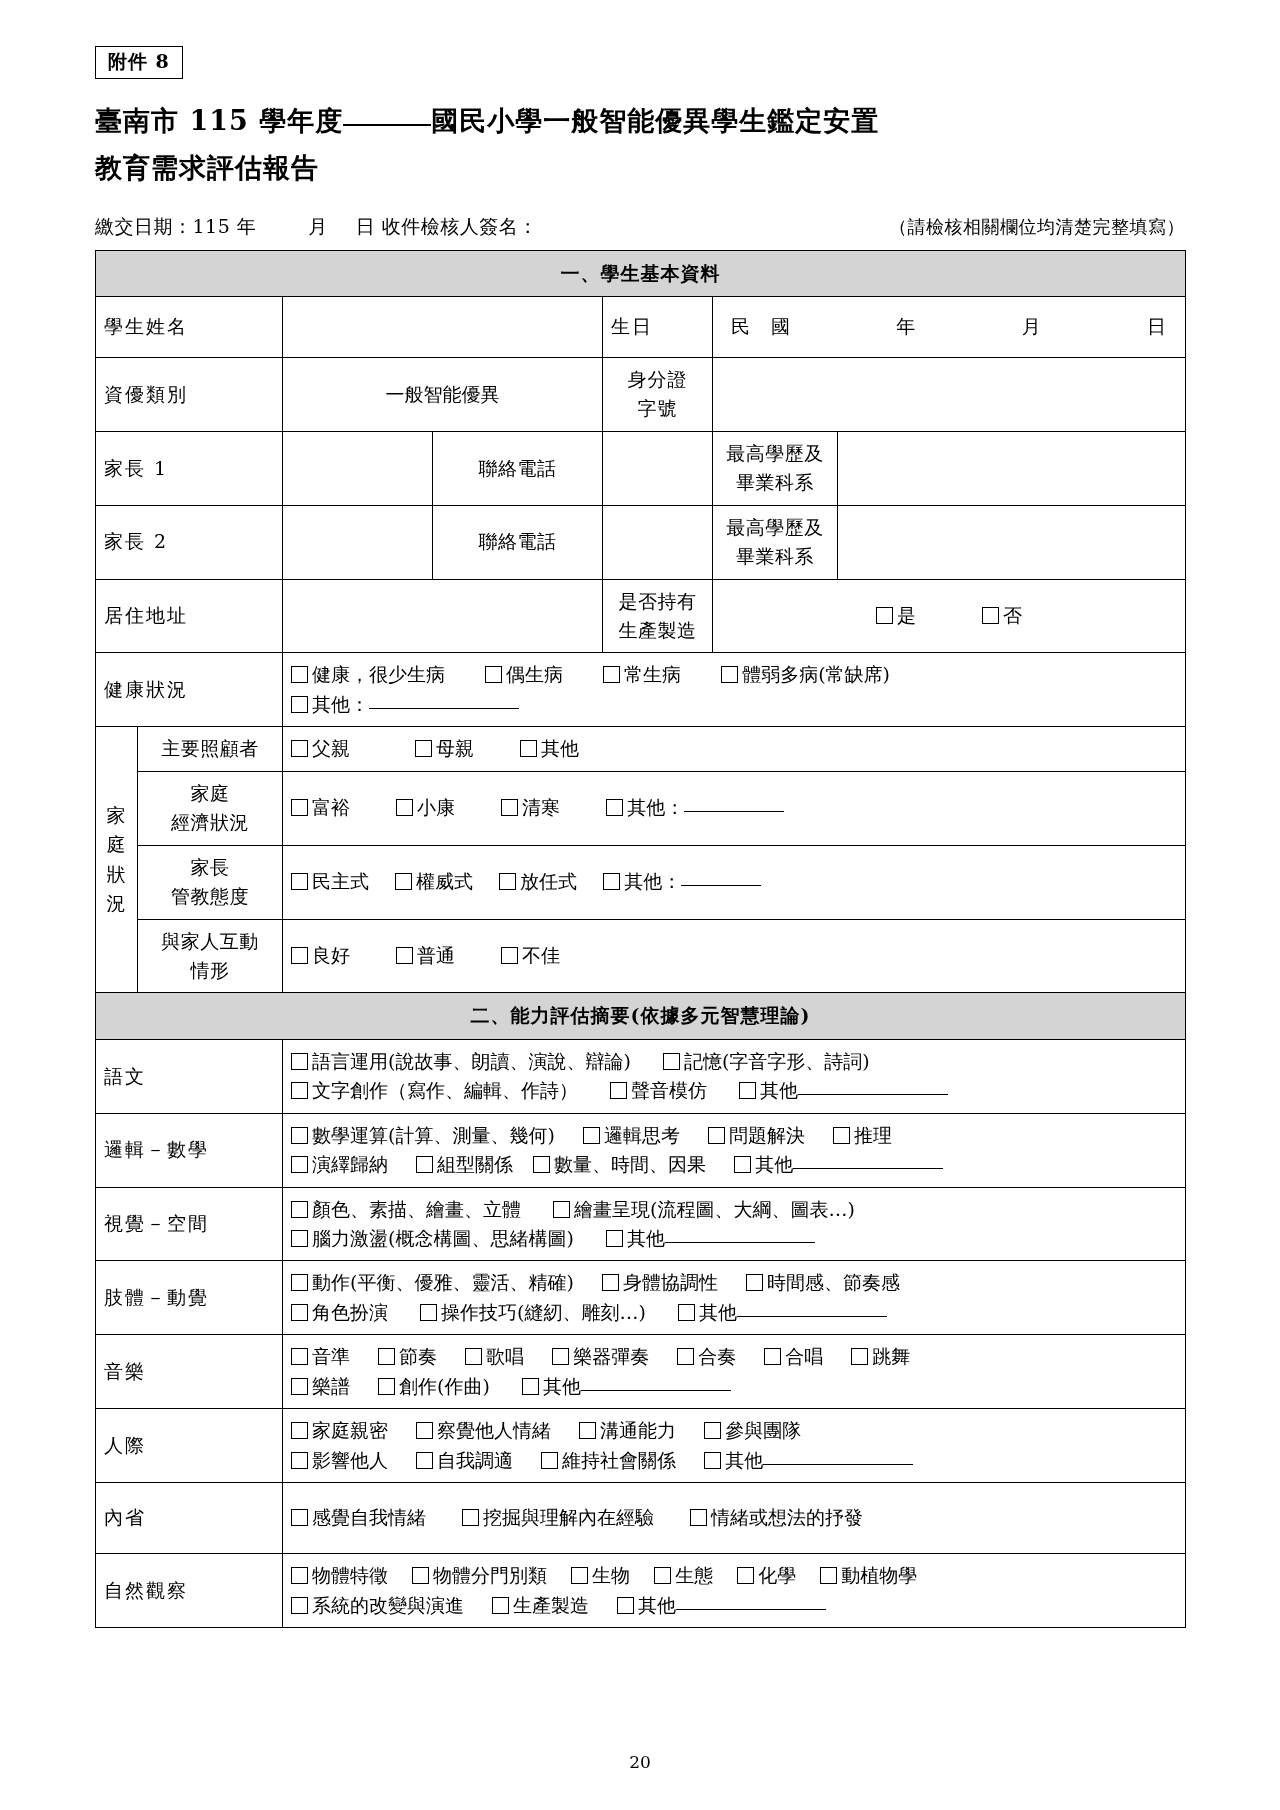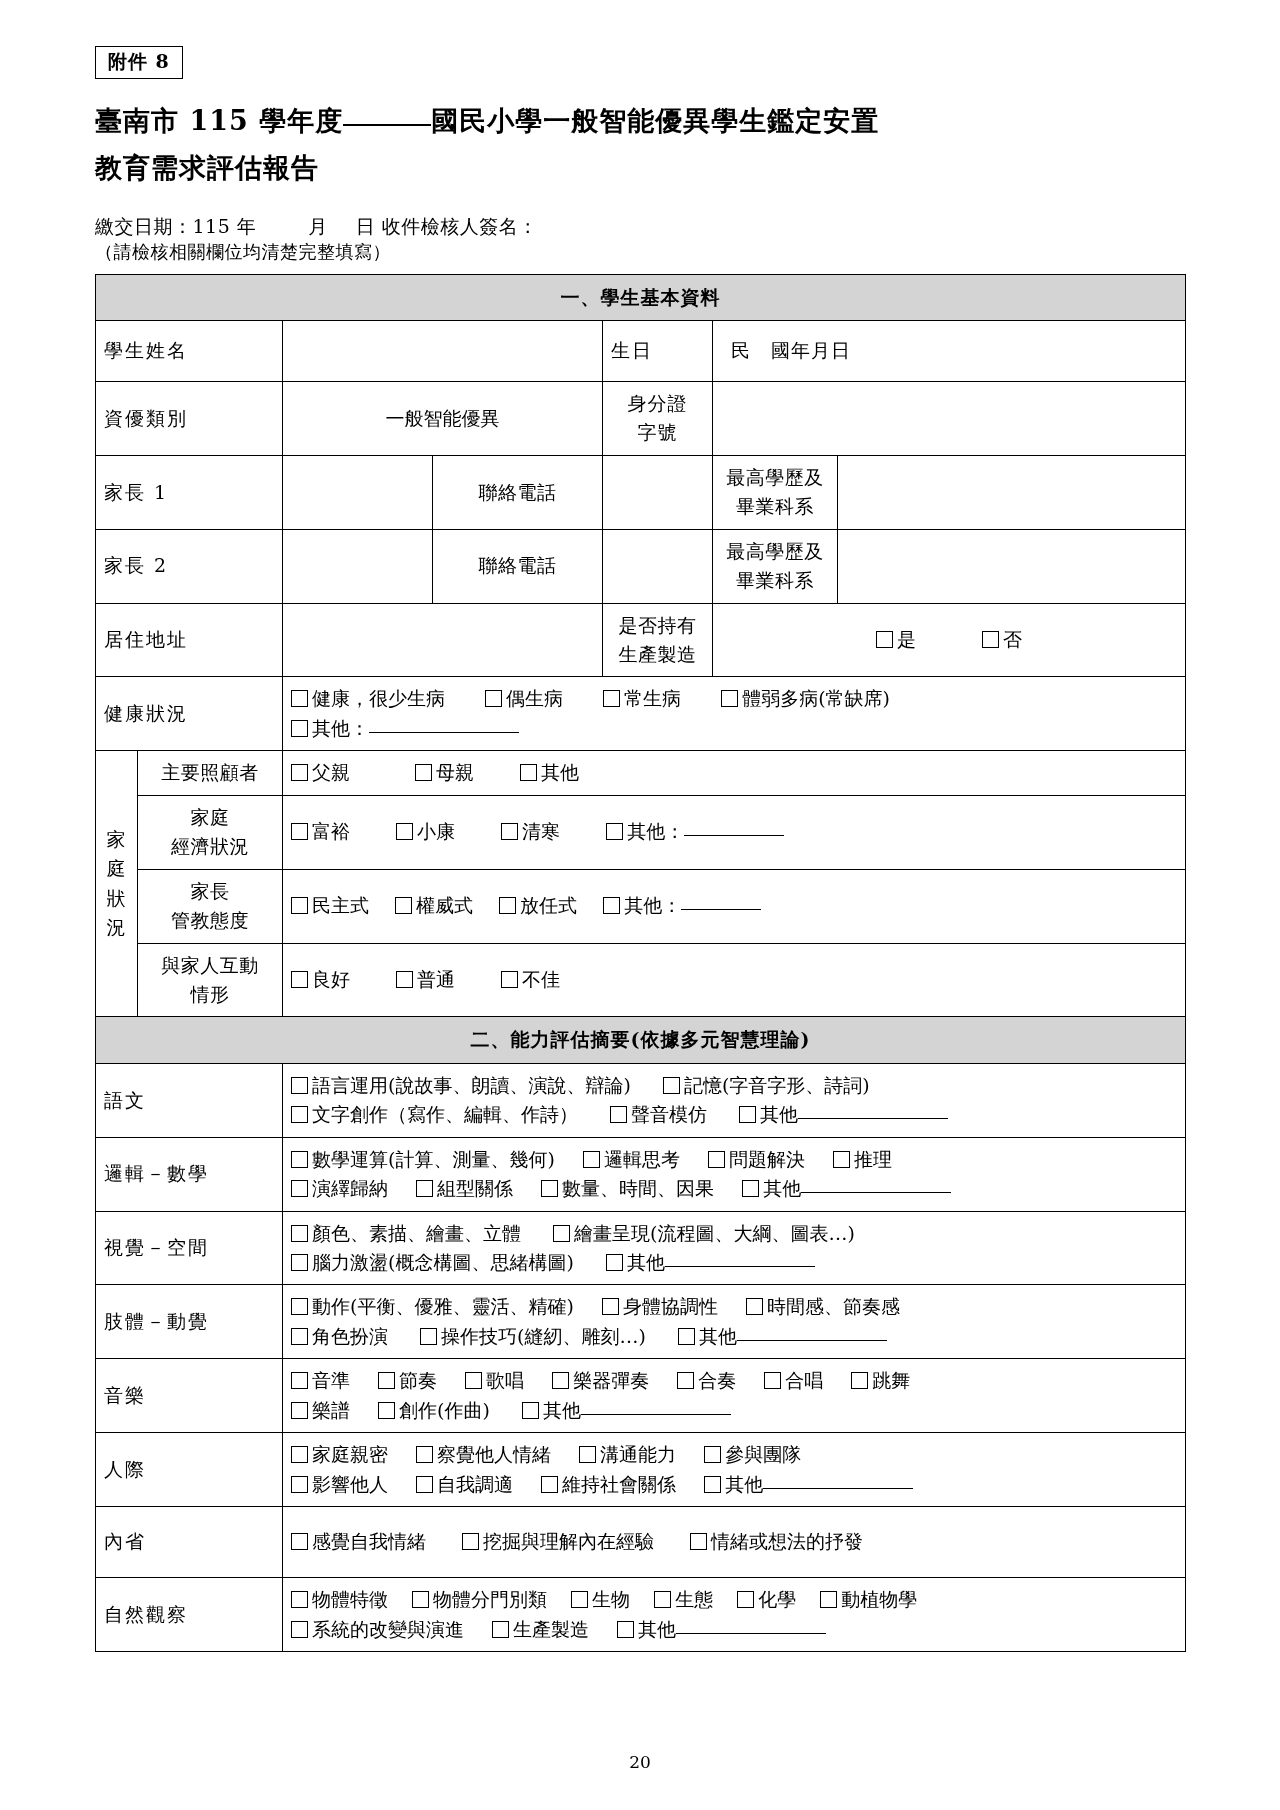--- a/index.html
+++ b/index.html
@@ -45,21 +45,20 @@
     width: 88px;
     vertical-align: 4px;
   }
   .meta-row {
     margin-top: 22px;
     font-size: 19px;
     display: flex;
     align-items: baseline;
     justify-content: space-between;
     letter-spacing: 0.5px;
-    flex-direction: column;
   }
   .meta-left span.gap-sm { display: inline-block; width: 52px; }
   .meta-left span.gap-xs { display: inline-block; width: 28px; }
   .meta-right { font-size: 18px; }
 
   table.form {
     width: 100%;
     border-collapse: collapse;
     margin-top: 10px;
     table-layout: fixed;
@@ -111,21 +110,21 @@
     display: inline-block;
     border-bottom: 1.6px solid #000;
     min-width: 100px;
     vertical-align: 2px;
   }
   .fill-sm { min-width: 80px; }
   .fill-lg { min-width: 150px; }
   .idcell { text-align: center; line-height: 1.3; letter-spacing: 1px; }
   .dob-spread {
     display: flex;
-    justify-content: flex-start;
+    justify-content: space-between;
     letter-spacing: 1px;
     padding: 0 10px;
   }
   .page-number {
     position: absolute;
     bottom: 38px;
     left: 0;
     width: 1280px;
     text-align: center;
     font-size: 17px;
@@ -321,21 +320,21 @@
       <td class="lbl" colspan="2">邏輯－數學</td>
       <td colspan="6">
         <span class="optline">
           <span class="opt" style="margin-right:22px"><span class="cb"></span><span>數學運算(計算、測量、幾何)</span></span>
           <span class="opt" style="margin-right:22px"><span class="cb"></span><span>邏輯思考</span></span>
           <span class="opt" style="margin-right:22px"><span class="cb"></span><span>問題解決</span></span>
           <span class="opt"><span class="cb"></span><span>推理</span></span>
         </span>
         <span class="optline">
           <span class="opt" style="margin-right:22px"><span class="cb"></span><span>演繹歸納</span></span>
-          <span class="opt" style="margin-right:22px"><span class="cb"></span><span>組型關係</span></span>
+          <span class="opt" style="margin-right:14px"><span class="cb"></span><span>組型關係</span></span>
           <span class="opt" style="margin-right:22px"><span class="cb"></span><span>數量、時間、因果</span></span>
           <span class="opt"><span class="cb"></span><span>其他</span><span class="fill fill-lg"></span></span>
         </span>
       </td>
     </tr>
 
     <tr>
       <td class="lbl" colspan="2">視覺－空間</td>
       <td colspan="6">
         <span class="optline">

